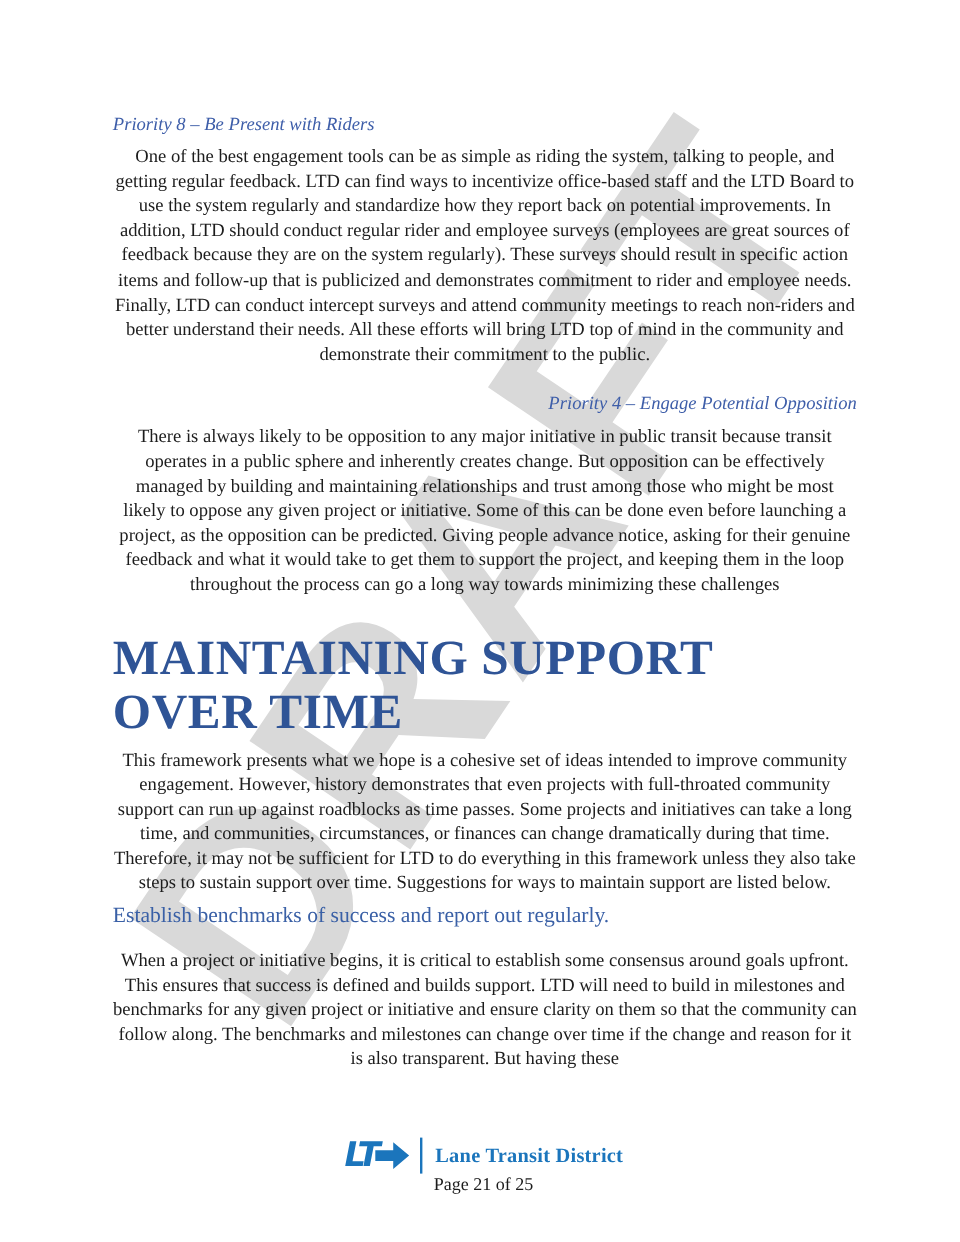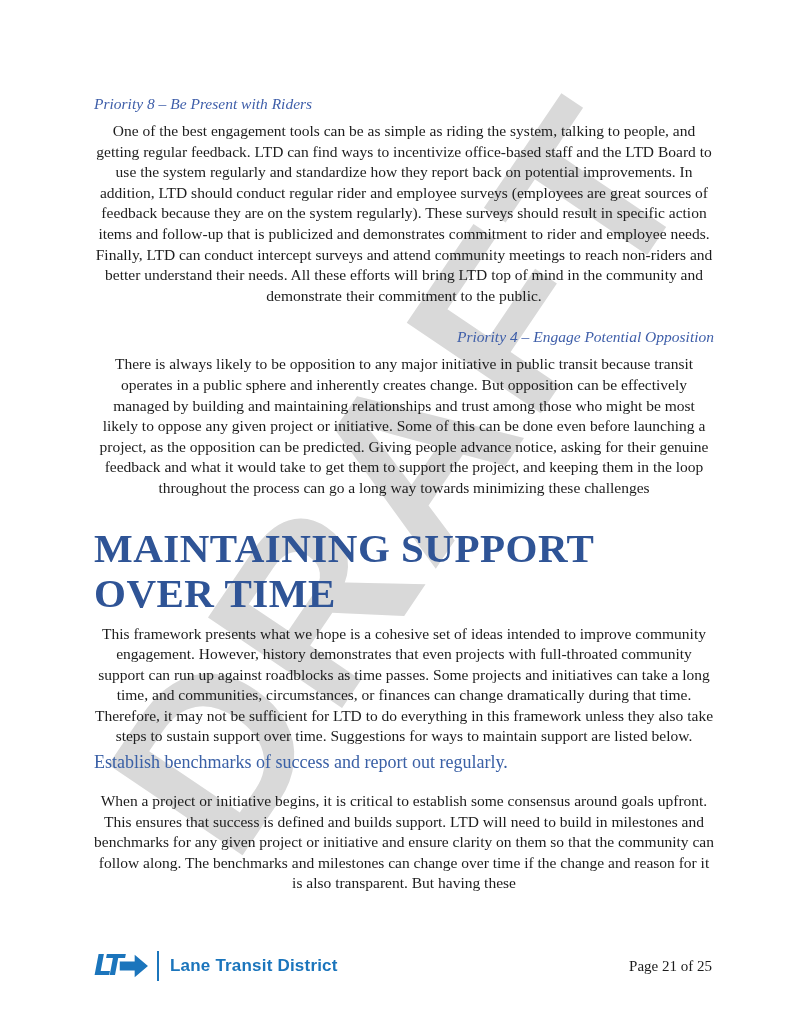--- a/index.html
+++ b/index.html
@@ -72,34 +72,35 @@
   .footer {
     position: absolute;
     left: 94px;
     right: 88px;
     top: 946px;
     height: 40px;
     display: flex;
     align-items: center;
     justify-content: space-between;
     z-index: 1;
+    flex-direction: column;
   }
   .footer-brand {
     display: flex;
     align-items: center;
   }
   .logo-svg { display: block; }
   .footer-sep {
     width: 2px;
     height: 30px;
     background: var(--logo-blue, #1b75bc);
     margin: 0 11px 0 9px;
   }
   .org-name {
-    font-family: Liberation Sans, sans-serif;
+    font-family: Liberation Serif, serif;
     font-weight: 700;
     font-size: 17px;
     color: var(--logo-blue, #1b75bc);
     letter-spacing: 0.2px;
   }
   .page-number {
     font-family: "Liberation Serif", serif;
     font-size: 15px;
     color: var(--body-text, #1c1c1c);
   }

